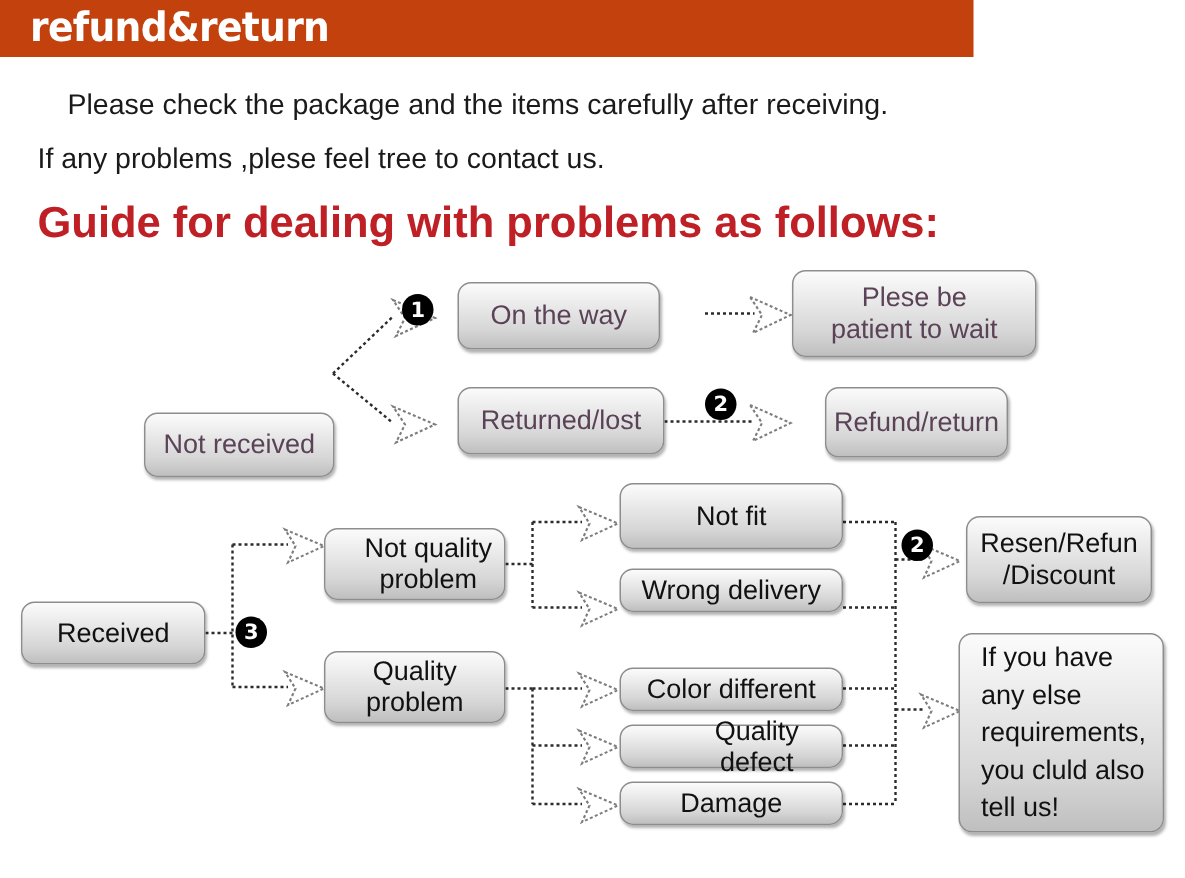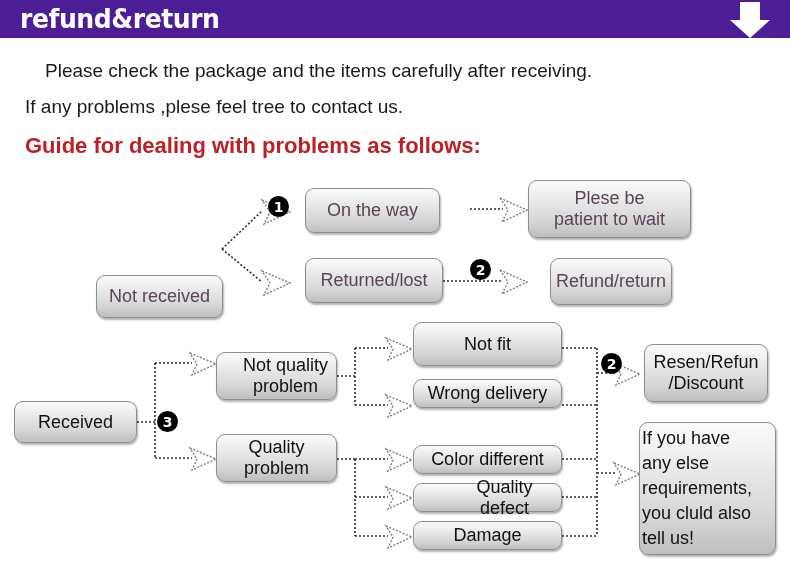--- a/index.html
+++ b/index.html
@@ -7,22 +7,22 @@
     width:790px;height:585px;
     background:#ffffff;
     font-family:"Liberation Sans", sans-serif;
     overflow:hidden;
     position:relative;
   }
   #root{position:relative;width:790px;height:585px;}
 
   
   .header-bar{
-    position:absolute;left:0;top:0;width:790px;height:38px;
-    background:#4c1d95;
+    position:absolute;left:0;top:0;width:649px;height:38px;
+    background:#c2410c;
   }
   .header-title{
     position:absolute;left:20px;top:2px;
     color:#ffffff;
     font-family:"DejaVu Sans", sans-serif;
     font-weight:bold;
     font-size:27px;
     letter-spacing:-0.5px;
     transform:scaleX(0.93);
     transform-origin:left center;
@@ -40,21 +40,21 @@
     font-size:19px;
     white-space:nowrap;
     font-family:"Liberation Sans", sans-serif;
   }
   .intro-1{top:60px;margin-left:20px;}
   .intro-2{top:96px;}
 
   .guide-heading{
     position:absolute;left:25px;top:133px;
     color:#bf2026;
-    font-size:22px;
+    font-size:29px;
     font-weight:bold;
     white-space:nowrap;
   }
 
   
   .fbox{
     position:absolute;
     box-sizing:border-box;
     border:1px solid #8d8d8d;
     border-radius:9px;
@@ -63,21 +63,21 @@
     display:flex;
     align-items:center;
     justify-content:center;
     text-align:center;
     font-size:18px;
     line-height:21px;
     color:#111111;
     padding:0 6px;
   }
   .fbox.purple{ color:#5b4357; }
-  .fbox.leftalign{ justify-content:flex-start; text-align:center; padding-left:2px; }
+  .fbox.leftalign{ justify-content:flex-start; text-align:center; padding-left:14px; }
 
   
   .badge{
     position:absolute;
     width:21px;height:21px;
     border-radius:50%;
     background:#000000;
     color:#ffffff;
     font-family:"DejaVu Sans", sans-serif;
     font-size:14px;

